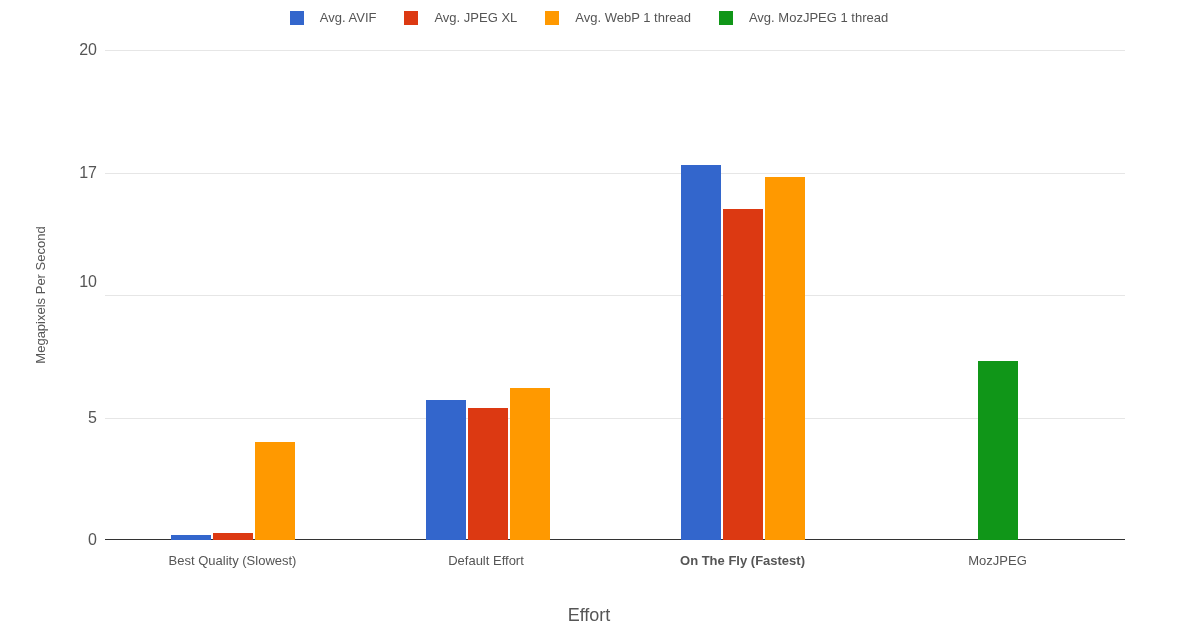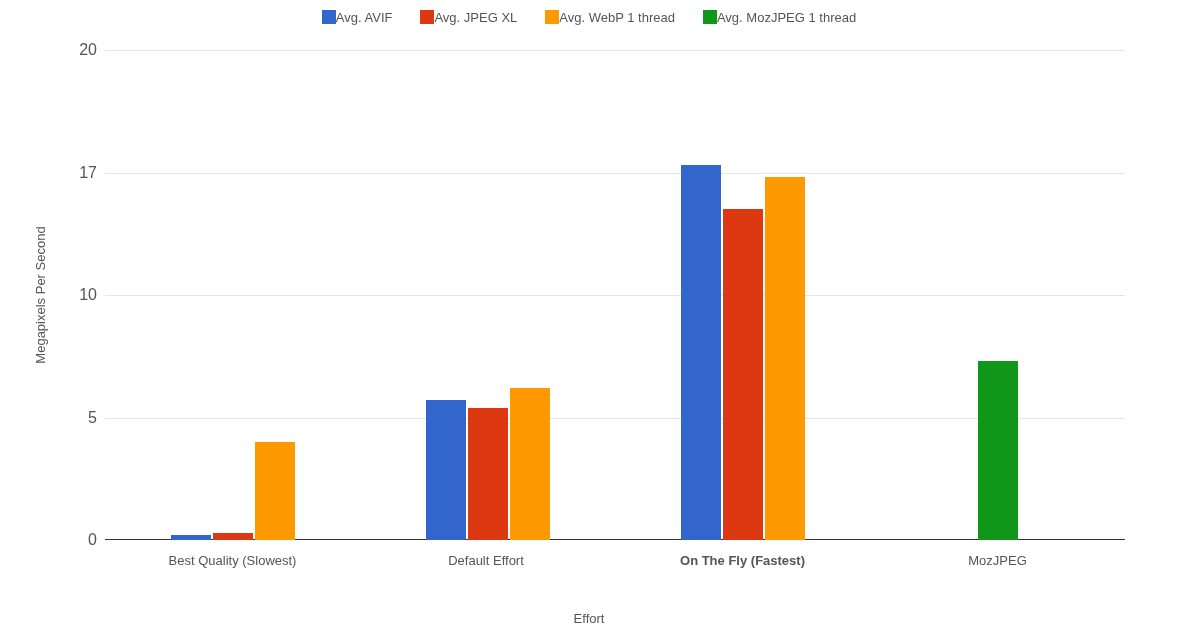--- a/index.html
+++ b/index.html
@@ -25,21 +25,22 @@
     left: 0;
     width: 100%;
     display: flex;
     justify-content: center;
     gap: 28px;
     font-size: 13px;
     color: #555;
   }
   .legend-item {
     display: flex;
-    gap: 0;
+    align-items: center;
+    gap: 16px;
   }
   .legend-swatch {
     width: 14px;
     height: 14px;
   }
   .plot-area {
     position: absolute;
     left: 105px;
     top: 50px;
     width: 1020px;
@@ -76,21 +77,21 @@
     transform: translate(-50%, -50%) rotate(-90deg);
     font-size: 13px;
     color: #555;
     white-space: nowrap;
   }
   .x-axis-title {
     position: absolute;
     left: 50%;
     bottom: 12px;
     transform: translateX(-50%);
-    font-size: 13px;
+    font-size: 18px;
     color: #555;
   }
   .x-tick-label {
     position: absolute;
     bottom: -28px;
     font-size: 13px;
     color: #555;
     transform: translateX(-50%);
     white-space: nowrap;
   }
@@ -124,21 +125,21 @@
     </div>
 
   <div class="y-axis-title">Megapixels Per Second</div>
 
   <div class="plot-area" id="plot-area">
     <div class="baseline"></div>
   <div class="y-tick-label" style="top: 490px;">0</div>
       <div class="gridline" style="top: 367.5px;"></div>
       <div class="y-tick-label" style="top: 367.5px;">5</div>
       <div class="gridline" style="top: 245px;"></div>
-      <div class="y-tick-label" style="top: 245px;">10</div>
+      <div class="y-tick-label" style="top: 232px;">10</div>
       <div class="gridline" style="top: 122.5px;"></div>
       <div class="y-tick-label" style="top: 122.5px;">17</div>
       <div class="gridline" style="top: 0px;"></div>
       <div class="y-tick-label" style="top: 0px;">20</div>
       <div class="x-tick-label" style="left: 127.5px; text-align: center;">Best Quality (Slowest)</div>
       <div class="bar" title="Avg. AVIF: 0.2" style="left: 65.5px; width: 40px; height: 4.9px; background: rgb(51, 102, 204);"></div>
       <div class="bar" title="Avg. JPEG XL: 0.3" style="left: 107.5px; width: 40px; height: 7.35px; background: rgb(220, 57, 18);"></div>
       <div class="bar" title="Avg. WebP 1 thread: 4" style="left: 149.5px; width: 40px; height: 98px; background: rgb(255, 153, 0);"></div>
       <div class="x-tick-label" style="left: 381px;">Default Effort</div>
       <div class="bar" title="Avg. AVIF: 5.7" style="left: 320.5px; width: 40px; height: 139.65px; background: rgb(51, 102, 204);"></div>

